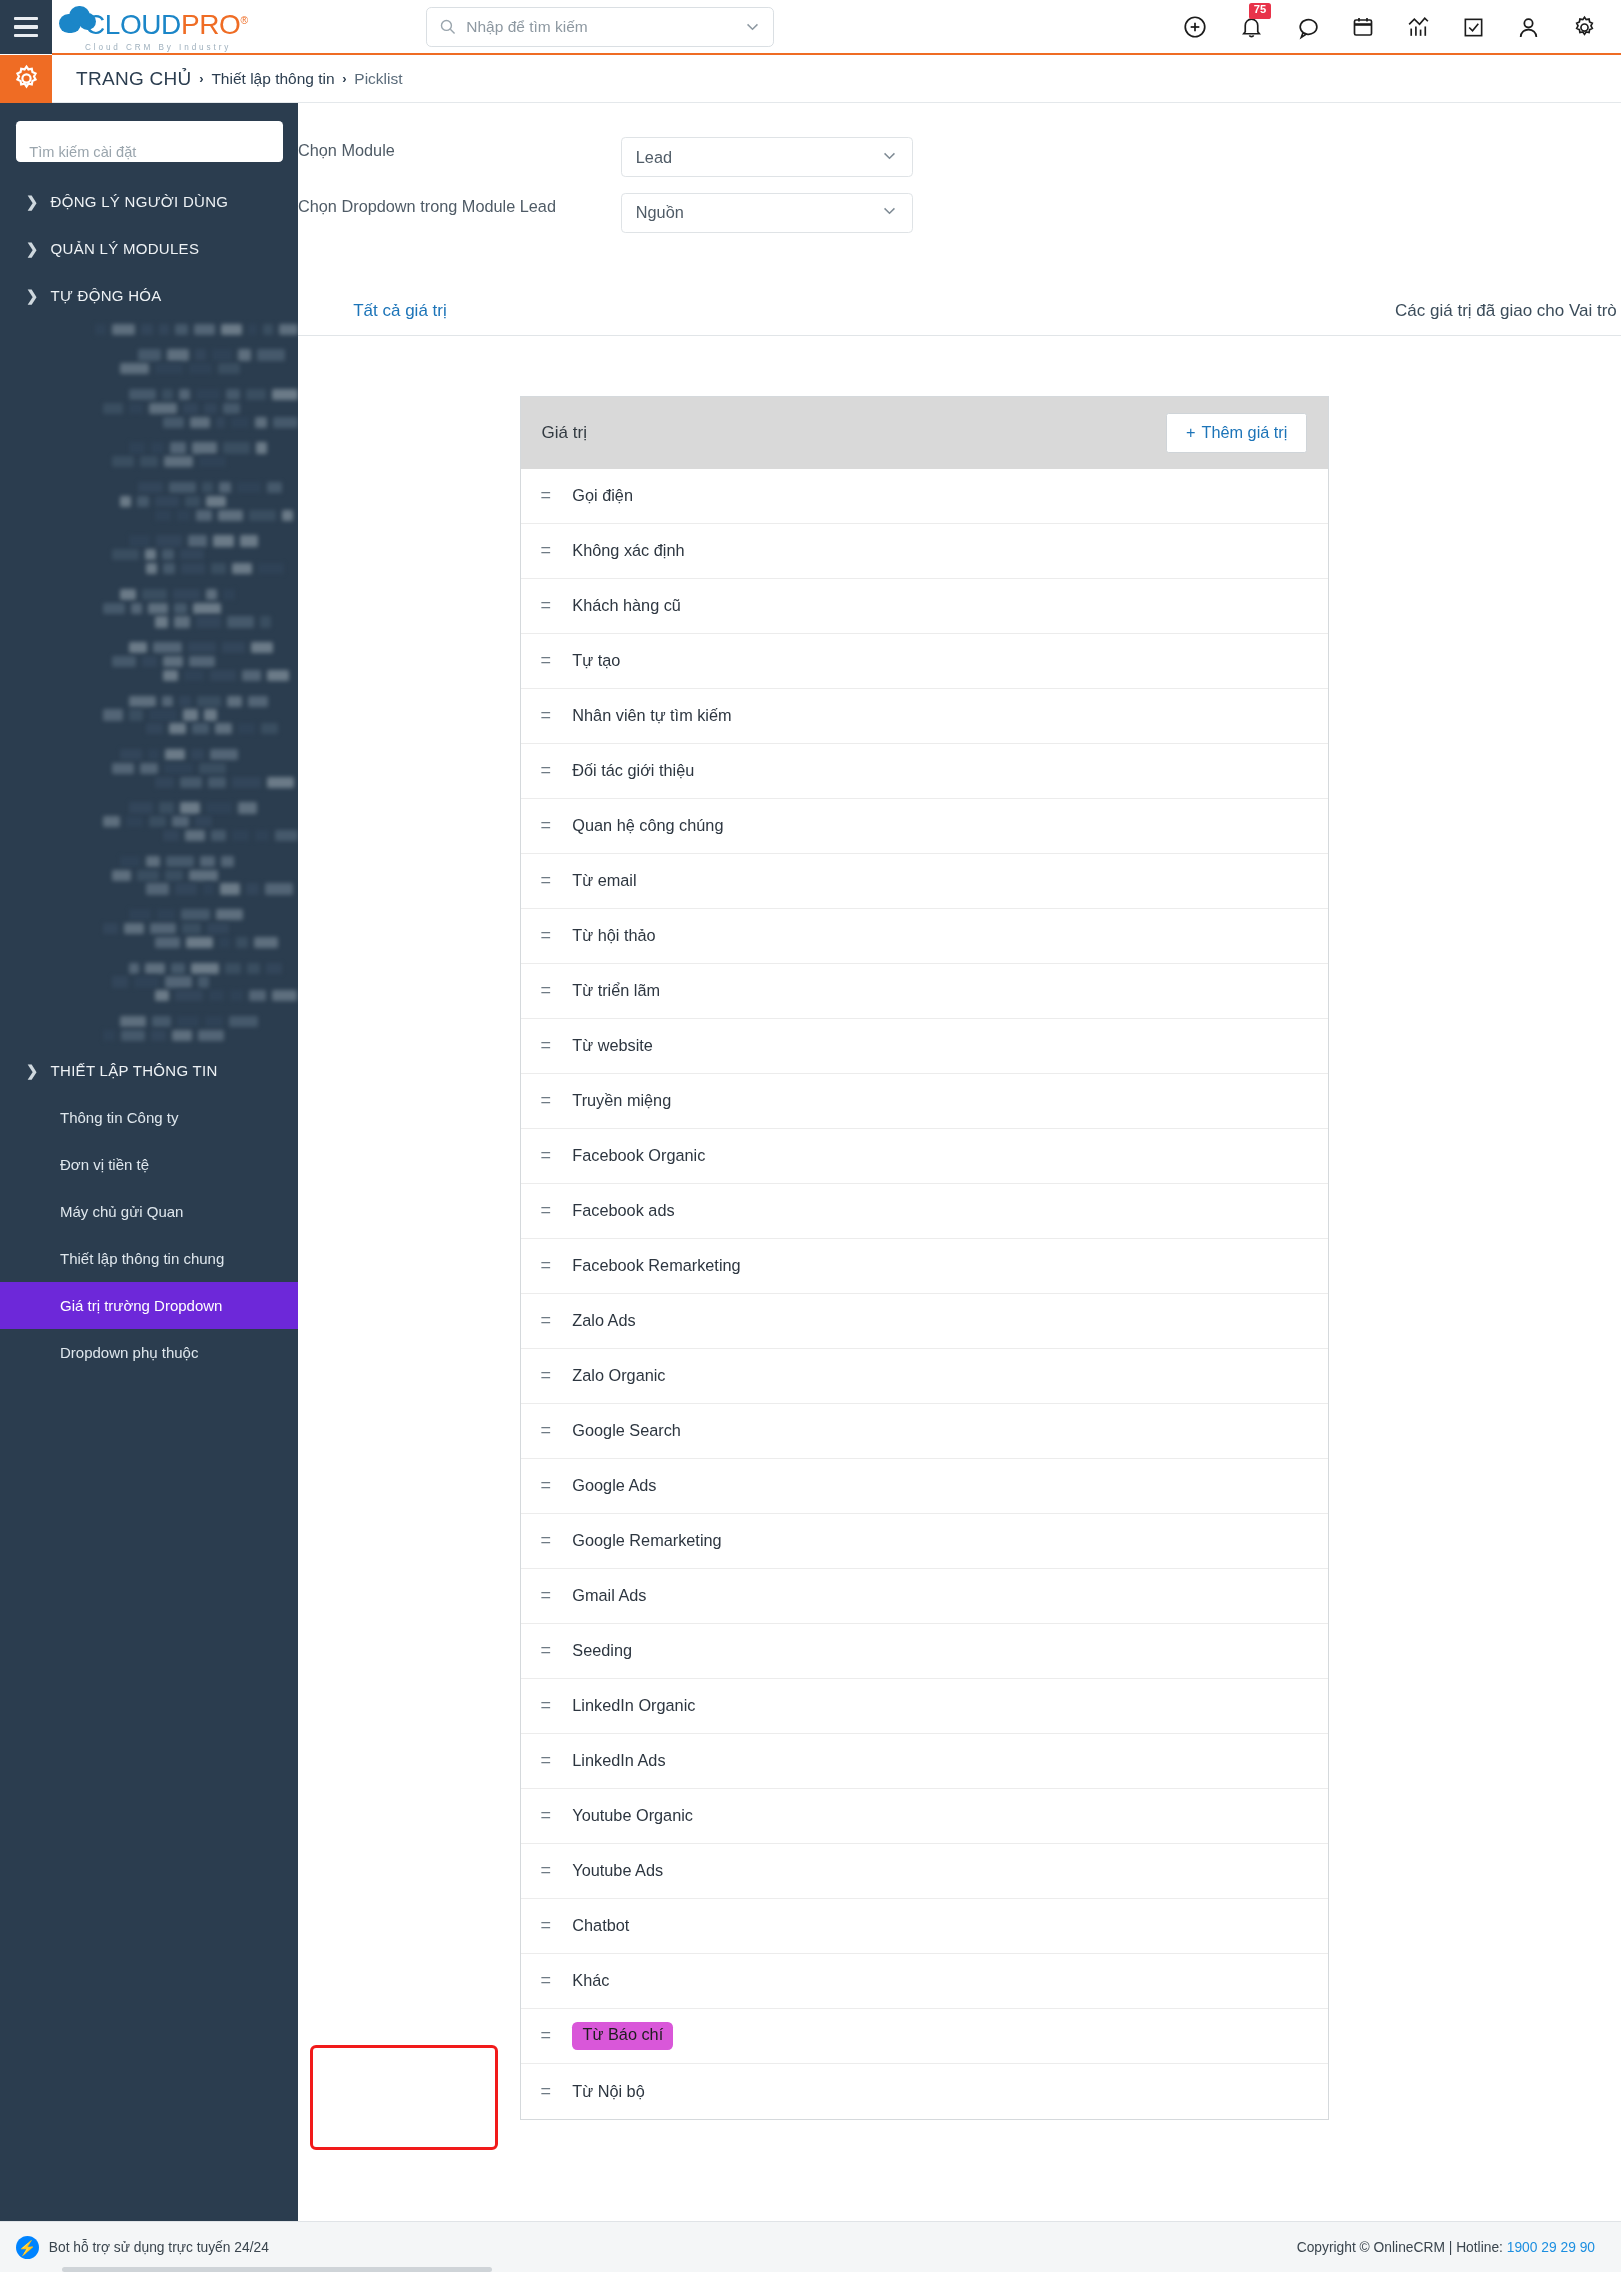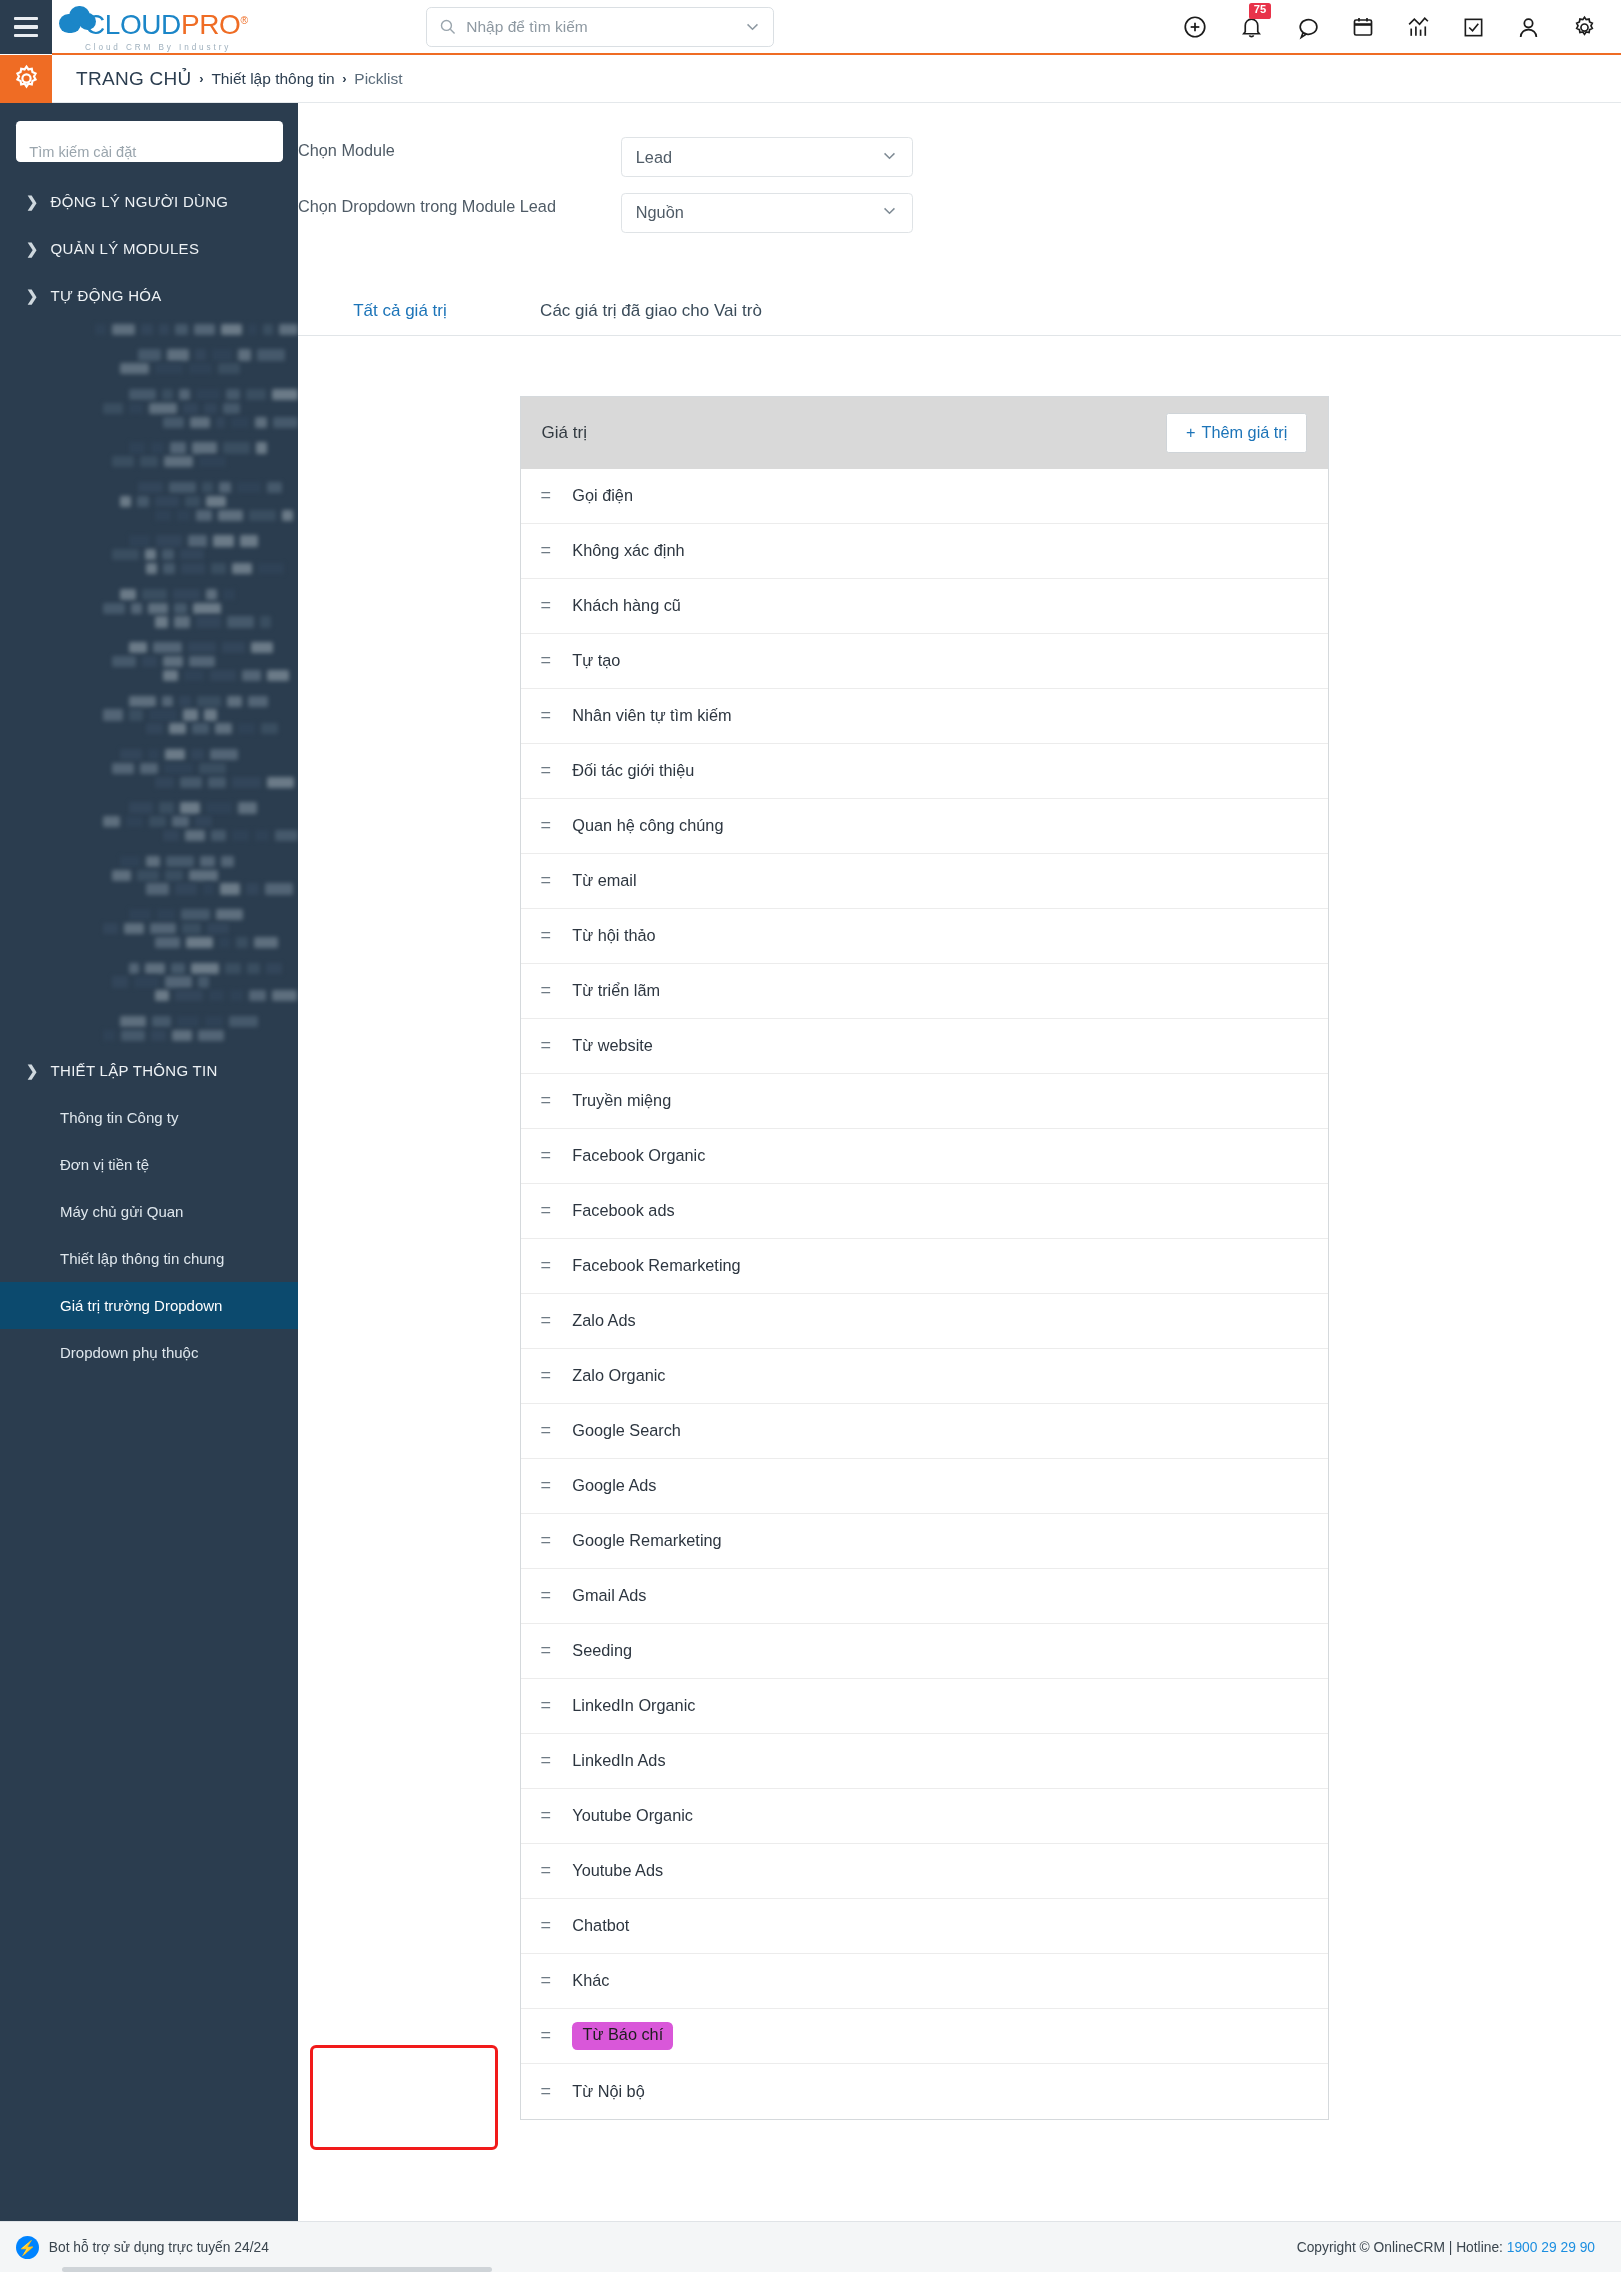--- a/index.html
+++ b/index.html
@@ -138,21 +138,21 @@
   }
   .side-group .ch { color:#cfd8de; font-size:14.6px; font-weight:700; }
   .blurzone { margin-top: 5.2px; }
   .blur-row { height: 13.8px; margin: 0 0 0 0; display:flex; gap:6px; padding-left:13.8px; filter: blur(2.2px); }
   .blur-chip { height: 11.2px; border-radius:1.7px; }
   .side-sub {
     height: 47px; display:flex; align-items:center;
     padding-left: 60px; color:#dfe7ed; font-size:15px;
     cursor:pointer;
   }
-  .side-sub.active { background:#0c4a6e; color:#ffffff; }
+  .side-sub.active { background:#6d28d9; color:#ffffff; }
 
   
   .main {
     position: absolute; left: 298px; top: 103px;
     width: 1324px; height: 2118px;
     background: #ffffff;
   }
   .form-area { padding: 34px 0 0 0; }
   .form-row {
     display:flex; align-items:flex-start;
@@ -170,20 +170,21 @@
     font-size: 16.3px; color: #4f5b66;
     cursor: pointer;
   }
   .sel .chev { color:#7e8a94; }
 
   .tabs {
     margin-top: 60px;
     display:flex; align-items:flex-end; gap: 12px;
     border-bottom: 0.9px solid #e1e5e8;
     padding-left: 0;
+    justify-content: space-between;
   }
   .tab {
     font-size: 17px; padding: 8.6px 5.2px 13.8px 5.2px;
     cursor:pointer; color:#3b4c5a;
   }
   .tab.active { color: #1c74b8; }
   .tab:first-child { margin-left: 50px; }
   .tab:last-child { margin-left: 71px; }
 
   .panel {

